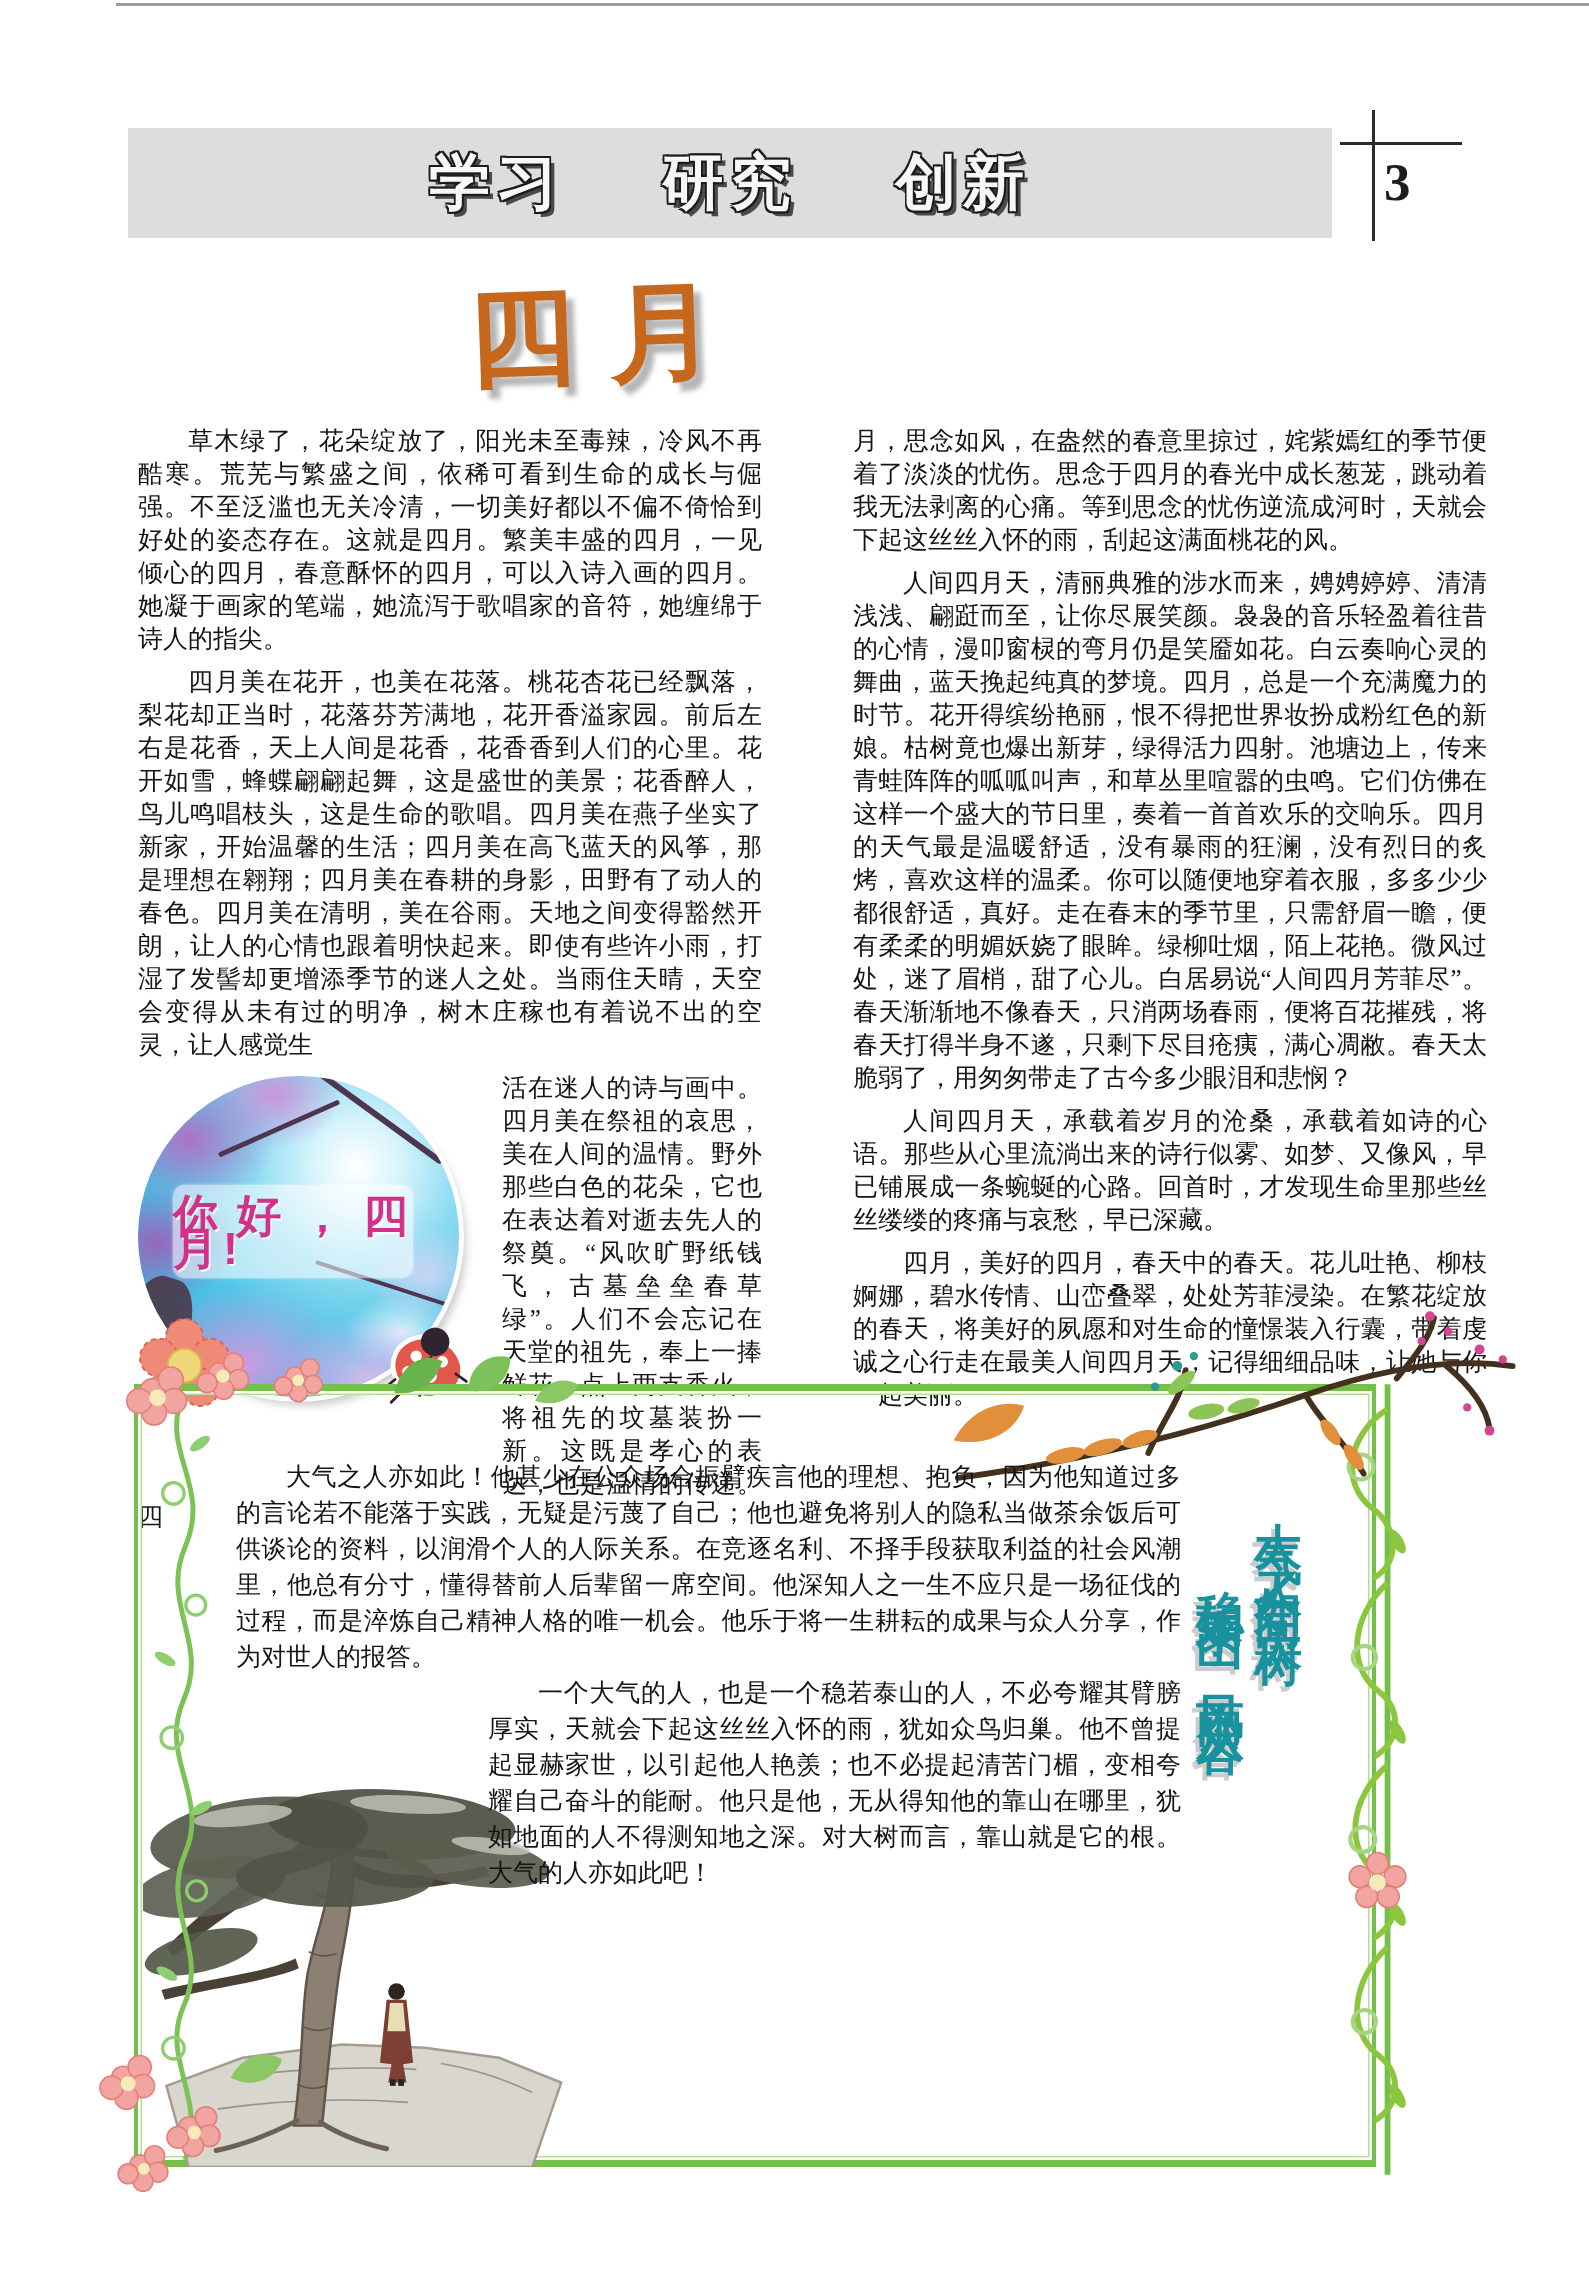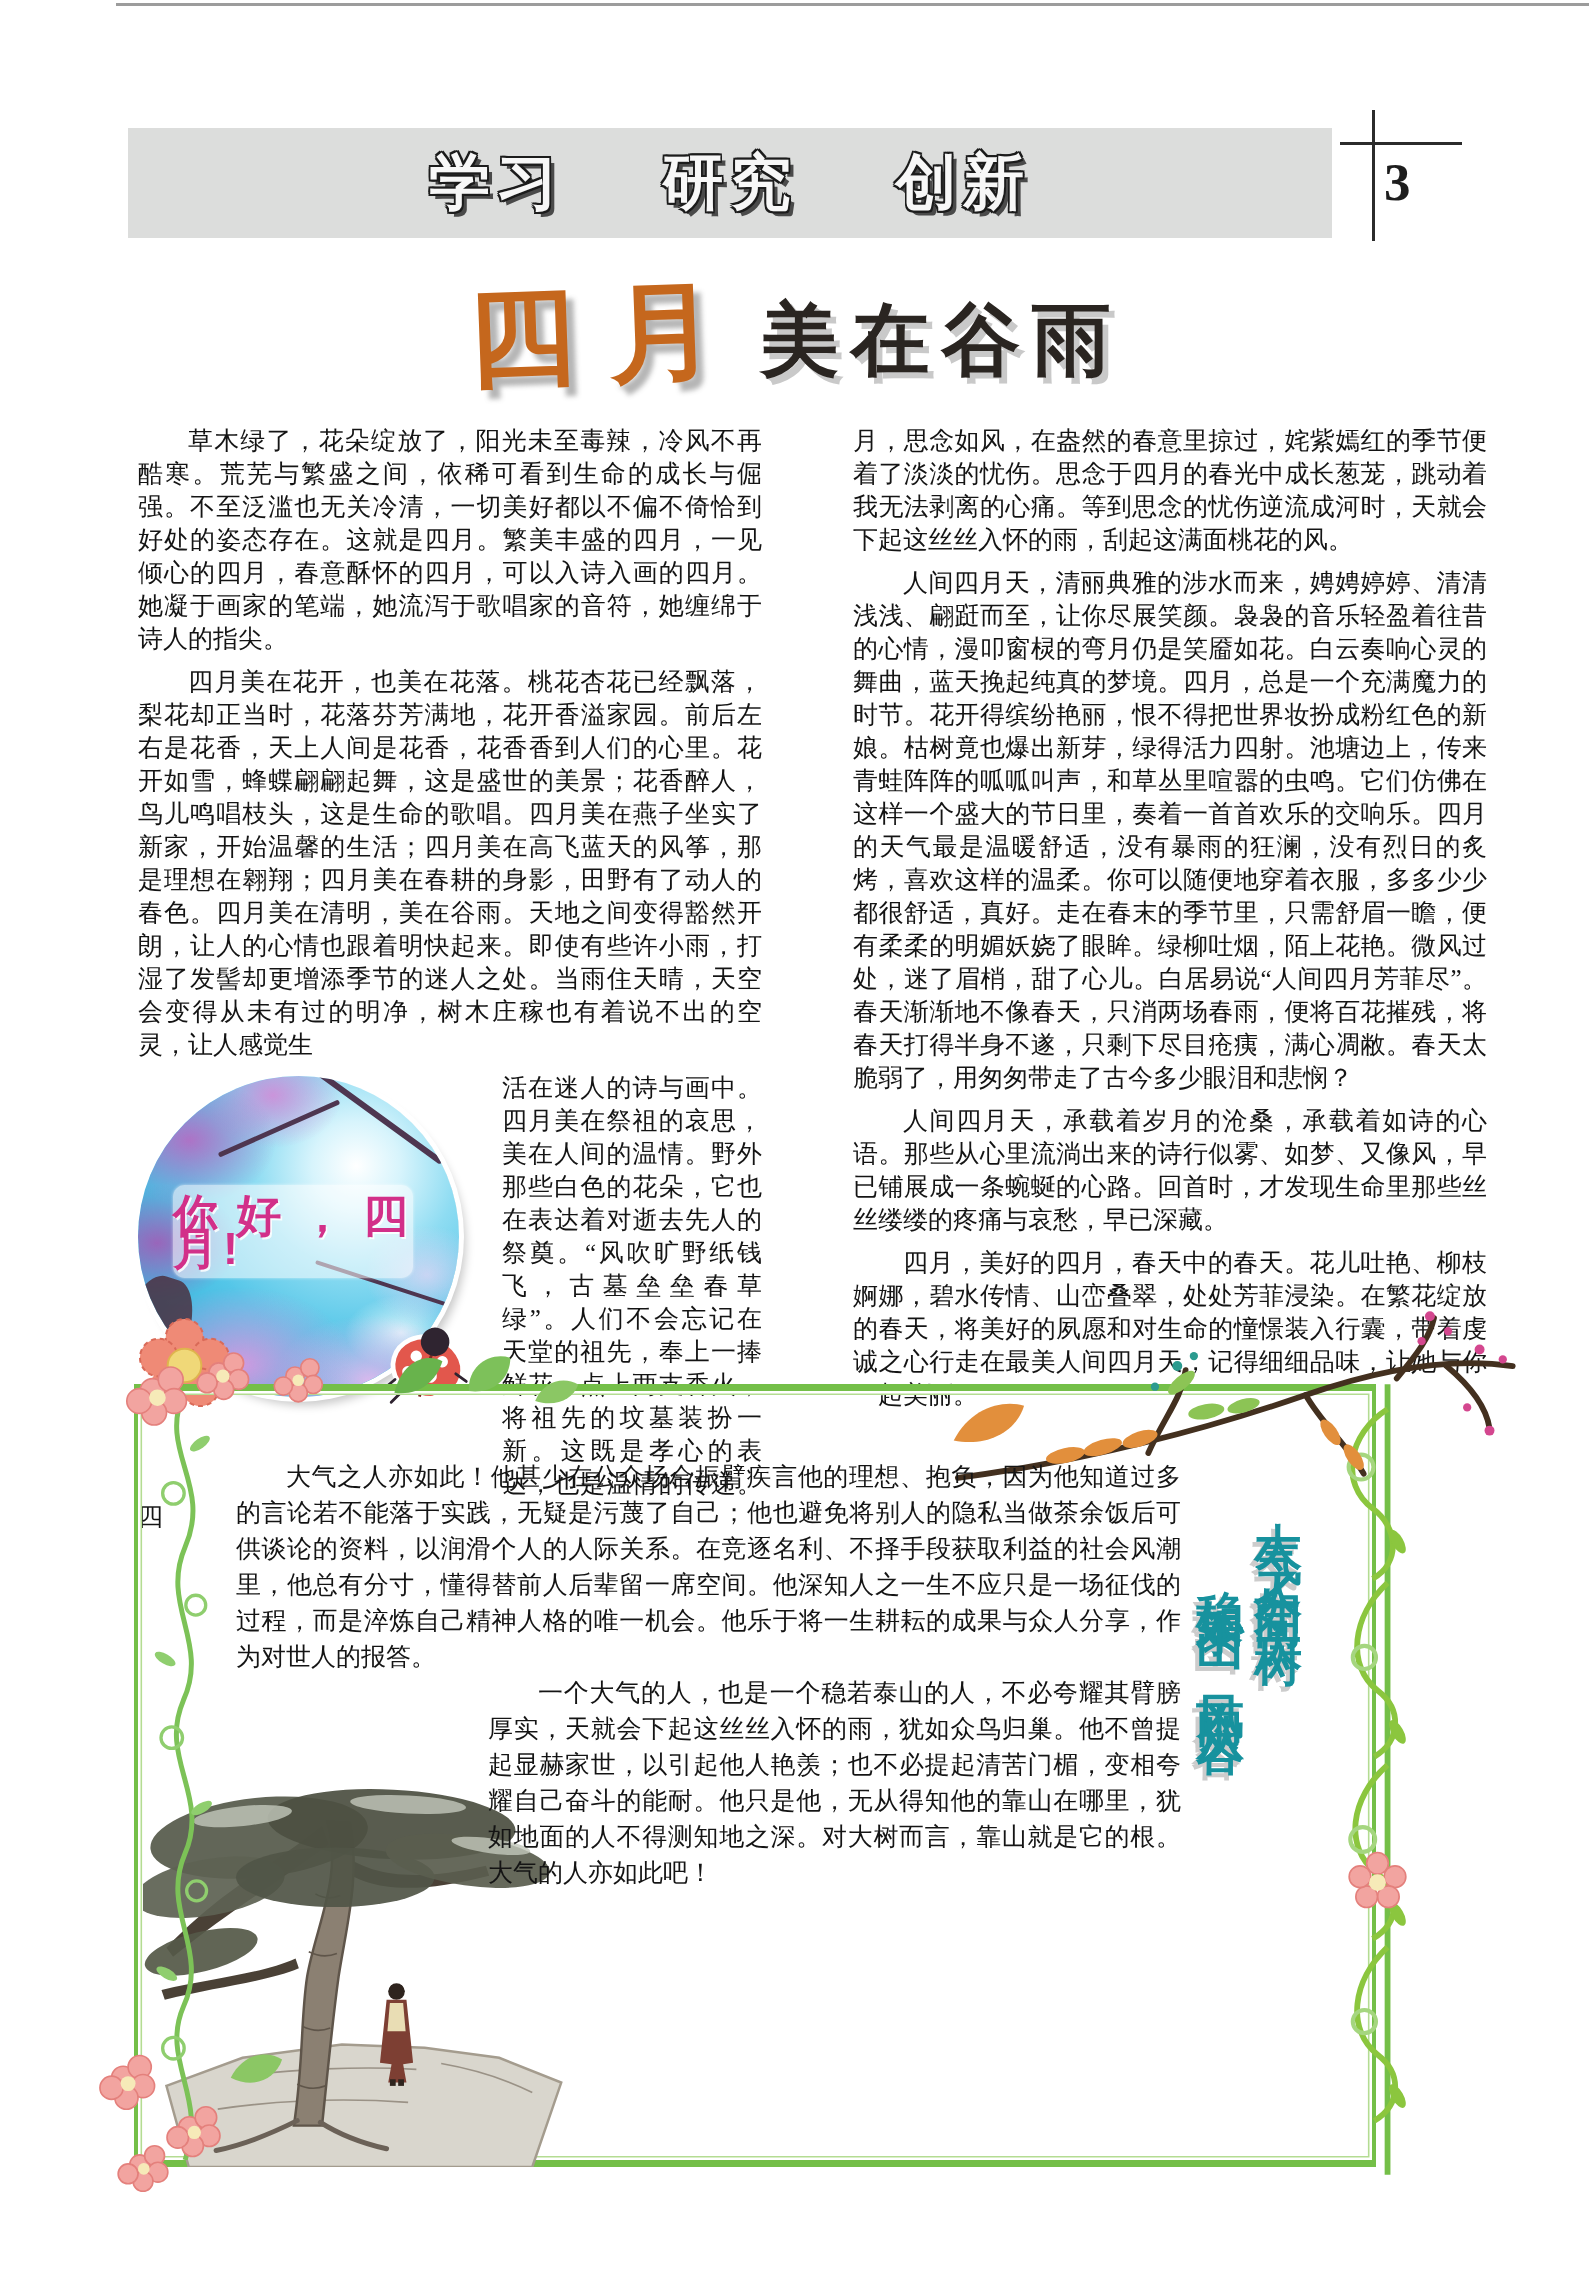--- a/index.html
+++ b/index.html
@@ -95,21 +95,20 @@
   <div class="abs page-num">3</div>
 
   <div class="abs masthead">
     <span class="mh-word">学习</span>
     <span class="mh-word">研究</span>
     <span class="mh-word">创新</span>
   </div>
 
   <div class="abs headline">
     <span class="hl-brush">四月</span>
-    <span class="hl-main">美在谷雨</span>
   </div>
 
   <div class="abs col col-left">
     <p class="indent">草木绿了，花朵绽放了，阳光未至毒辣，冷风不再酷寒。荒芜与繁盛之间，依稀可看到生命的成长与倔强。不至泛滥也无关冷清，一切美好都以不偏不倚恰到好处的姿态存在。这就是四月。繁美丰盛的四月，一见倾心的四月，春意酥怀的四月，可以入诗入画的四月。她凝于画家的笔端，她流泻于歌唱家的音符，她缠绵于诗人的指尖。</p>
     <p class="indent">四月美在花开，也美在花落。桃花杏花已经飘落，梨花却正当时，花落芬芳满地，花开香溢家园。前后左右是花香，天上人间是花香，花香香到人们的心里。花开如雪，蜂蝶翩翩起舞，这是盛世的美景；花香醉人，鸟儿鸣唱枝头，这是生命的歌唱。四月美在燕子坐实了新家，开始温馨的生活；四月美在高飞蓝天的风筝，那是理想在翱翔；四月美在春耕的身影，田野有了动人的春色。四月美在清明，美在谷雨。天地之间变得豁然开朗，让人的心情也跟着明快起来。即使有些许小雨，打湿了发髻却更增添季节的迷人之处。当雨住天晴，天空会变得从未有过的明净，树木庄稼也有着说不出的空灵，让人感觉生</p>
     <div>
       <div class="photo-float">
         <div class="circle-photo">
           <div class="blossoms"></div>
           <div class="branch br1"></div>

